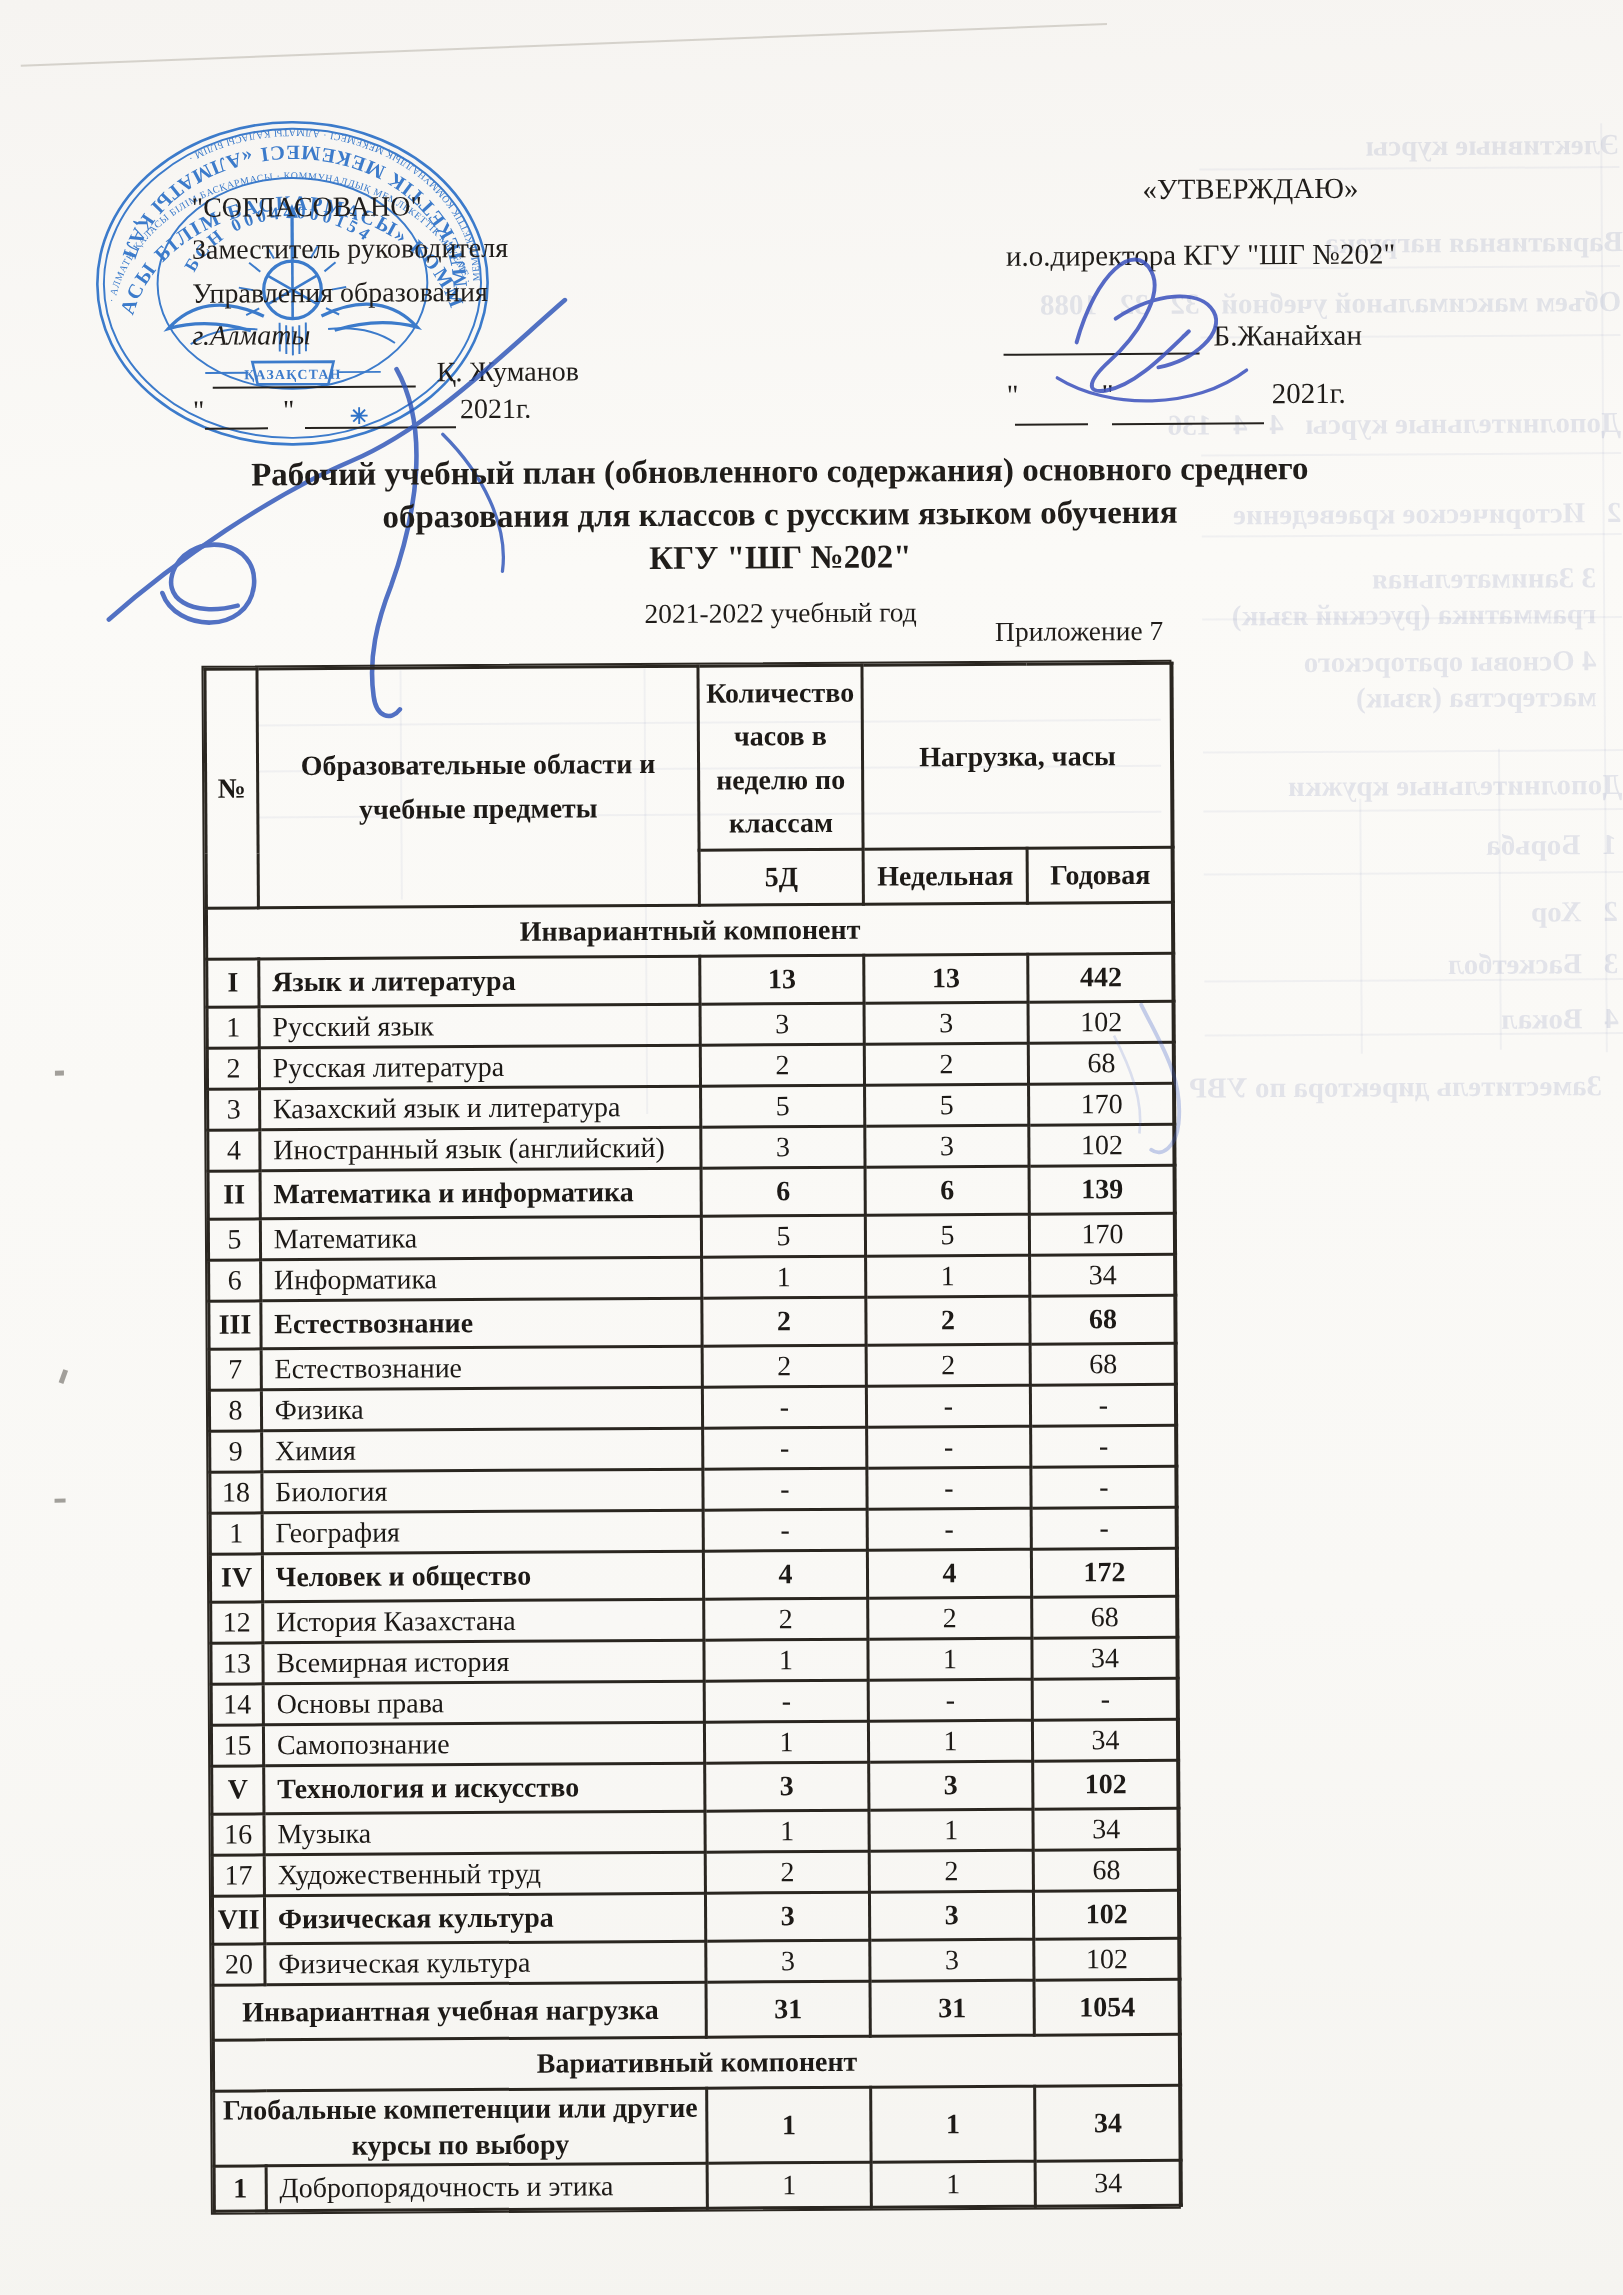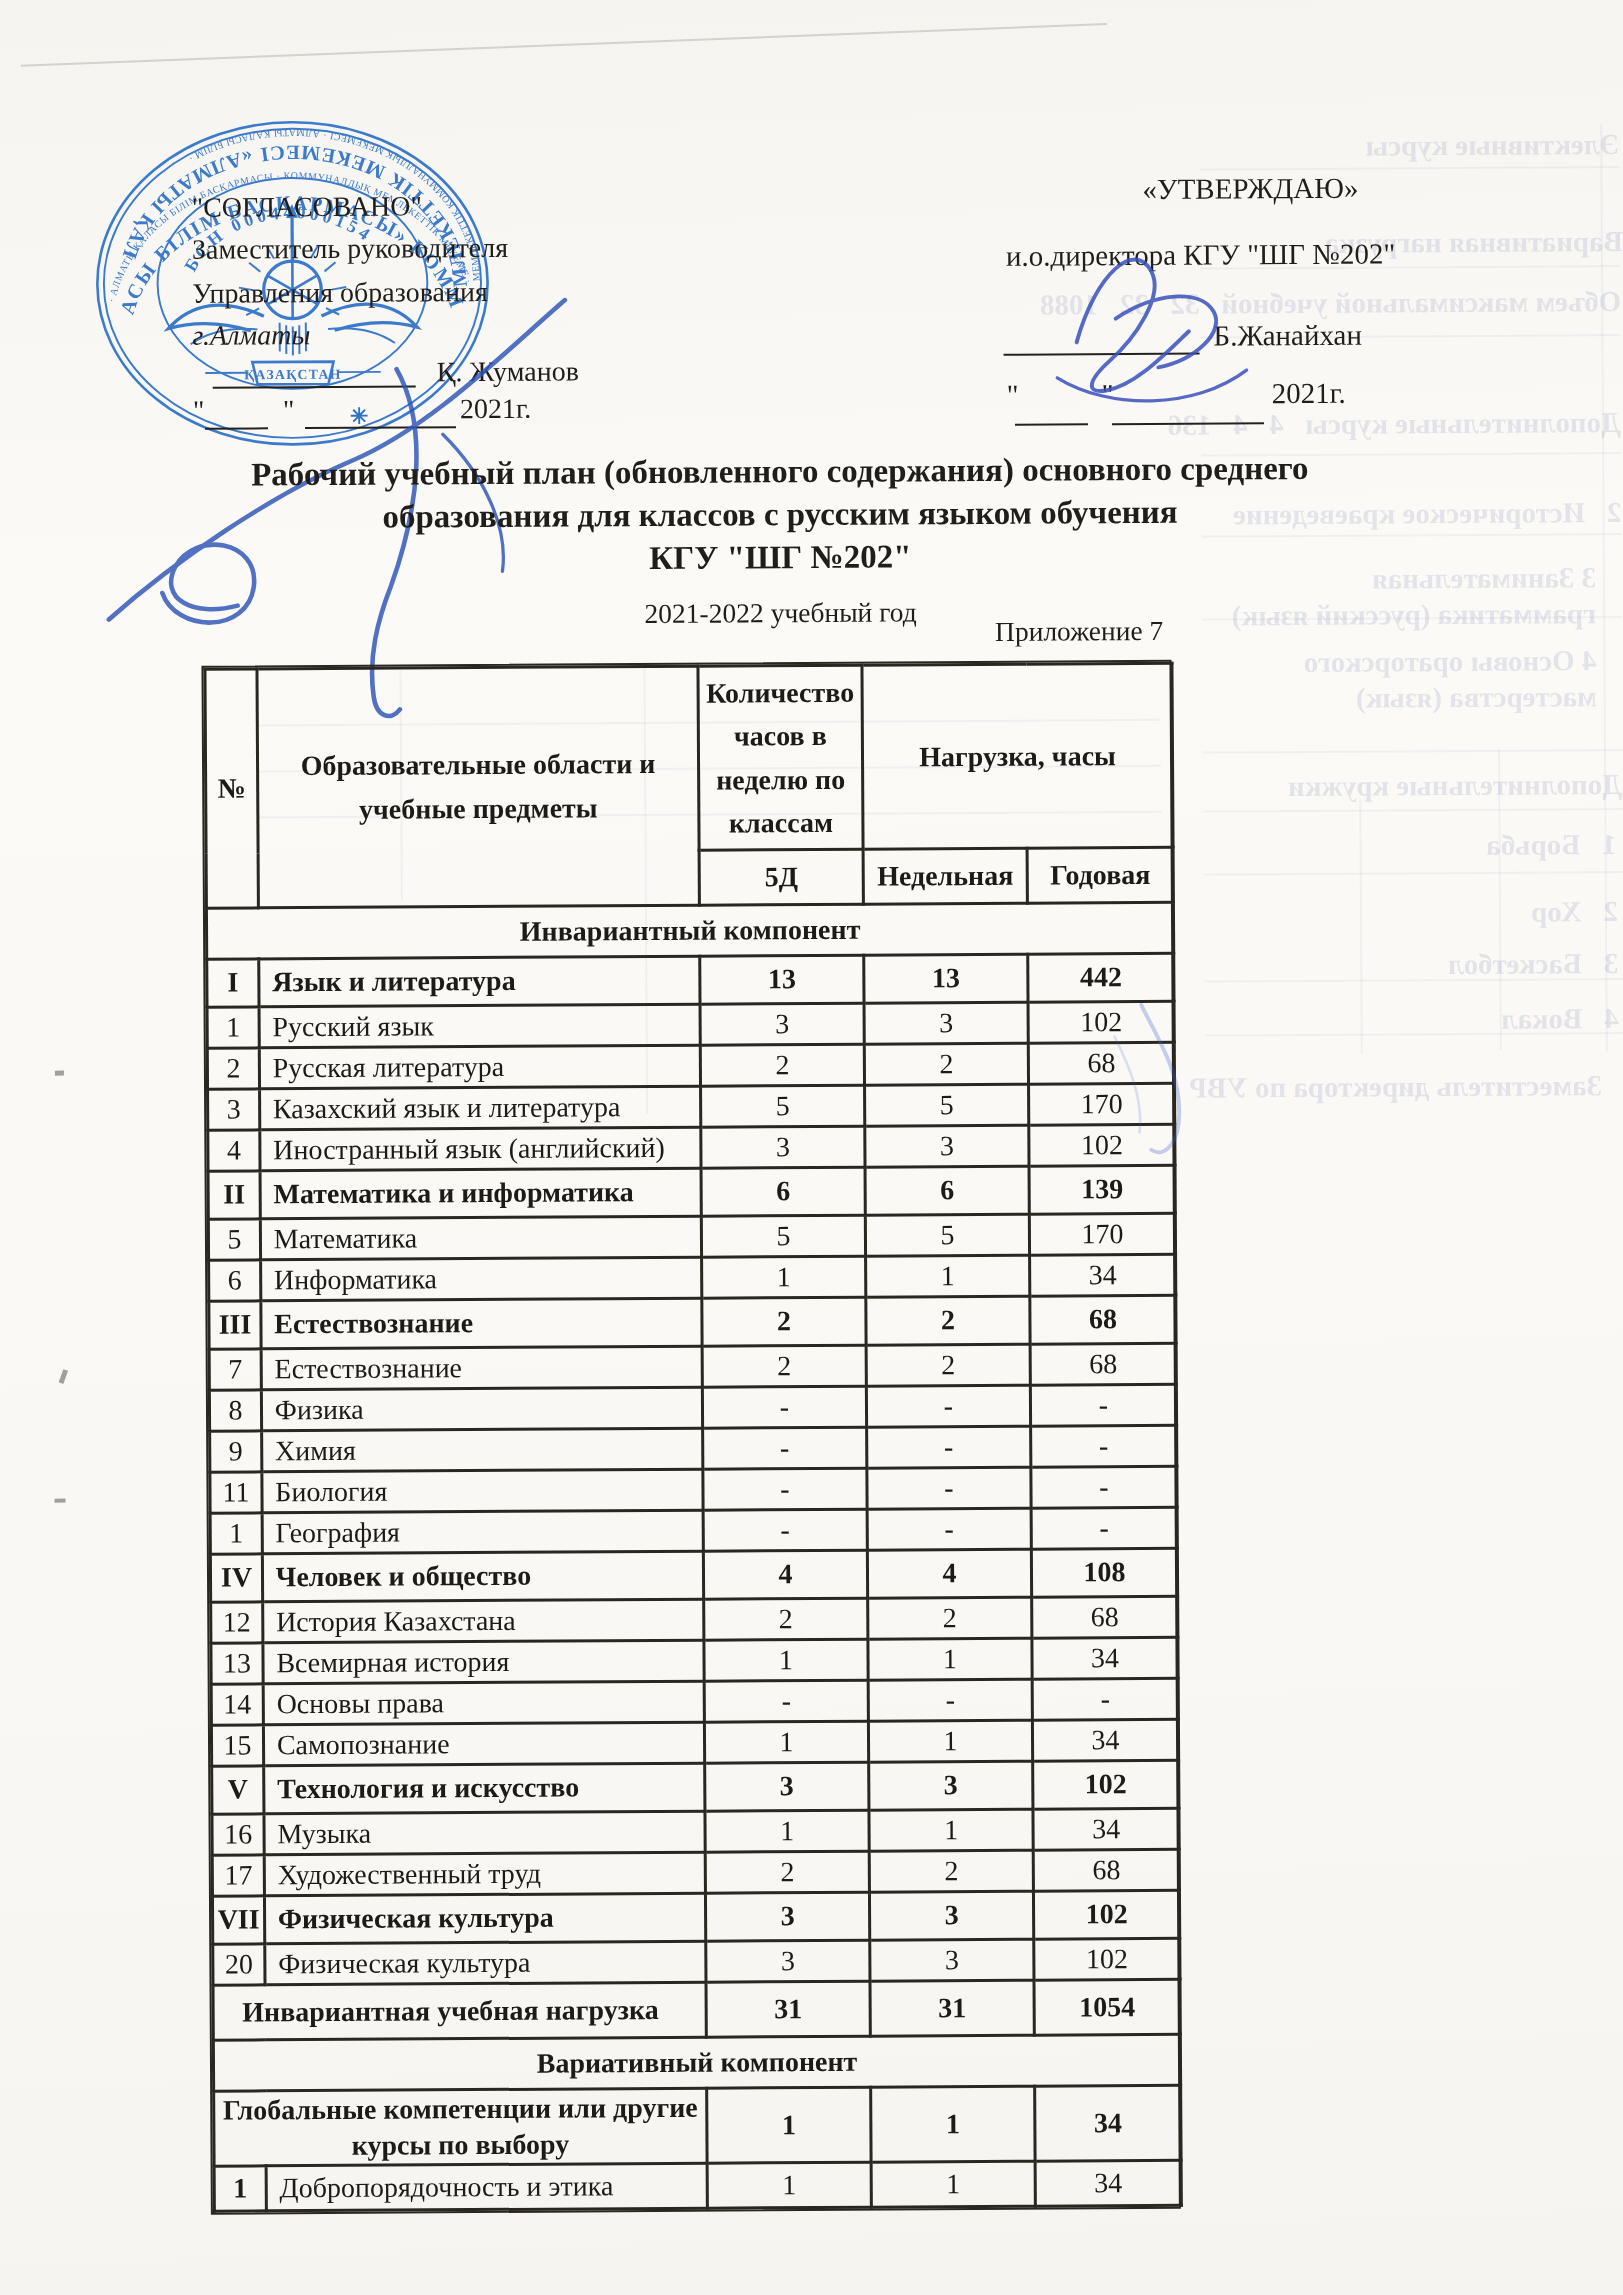--- a/index.html
+++ b/index.html
@@ -304,39 +304,39 @@
             <td class="val">-</td>
           </tr>
           <tr class="h-subj">
             <td class="num">9</td>
             <td class="subj">Химия</td>
             <td class="val">-</td>
             <td class="val">-</td>
             <td class="val">-</td>
           </tr>
           <tr class="h-subj">
-            <td class="num">11</td>
+            <td class="num">18</td>
             <td class="subj">Биология</td>
             <td class="val">-</td>
             <td class="val">-</td>
             <td class="val">-</td>
           </tr>
           <tr class="h-subj">
             <td class="num">1</td>
             <td class="subj">География</td>
             <td class="val">-</td>
             <td class="val">-</td>
             <td class="val">-</td>
           </tr>
           <tr class="h-area">
             <td class="num bold">IV</td>
             <td class="subj bold">Человек и общество</td>
             <td class="val bold">4</td>
             <td class="val bold">4</td>
-            <td class="val bold">108</td>
+            <td class="val bold">172</td>
           </tr>
           <tr class="h-subj">
             <td class="num">12</td>
             <td class="subj">История Казахстана</td>
             <td class="val">2</td>
             <td class="val">2</td>
             <td class="val">68</td>
           </tr>
           <tr class="h-subj">
             <td class="num">13</td>

